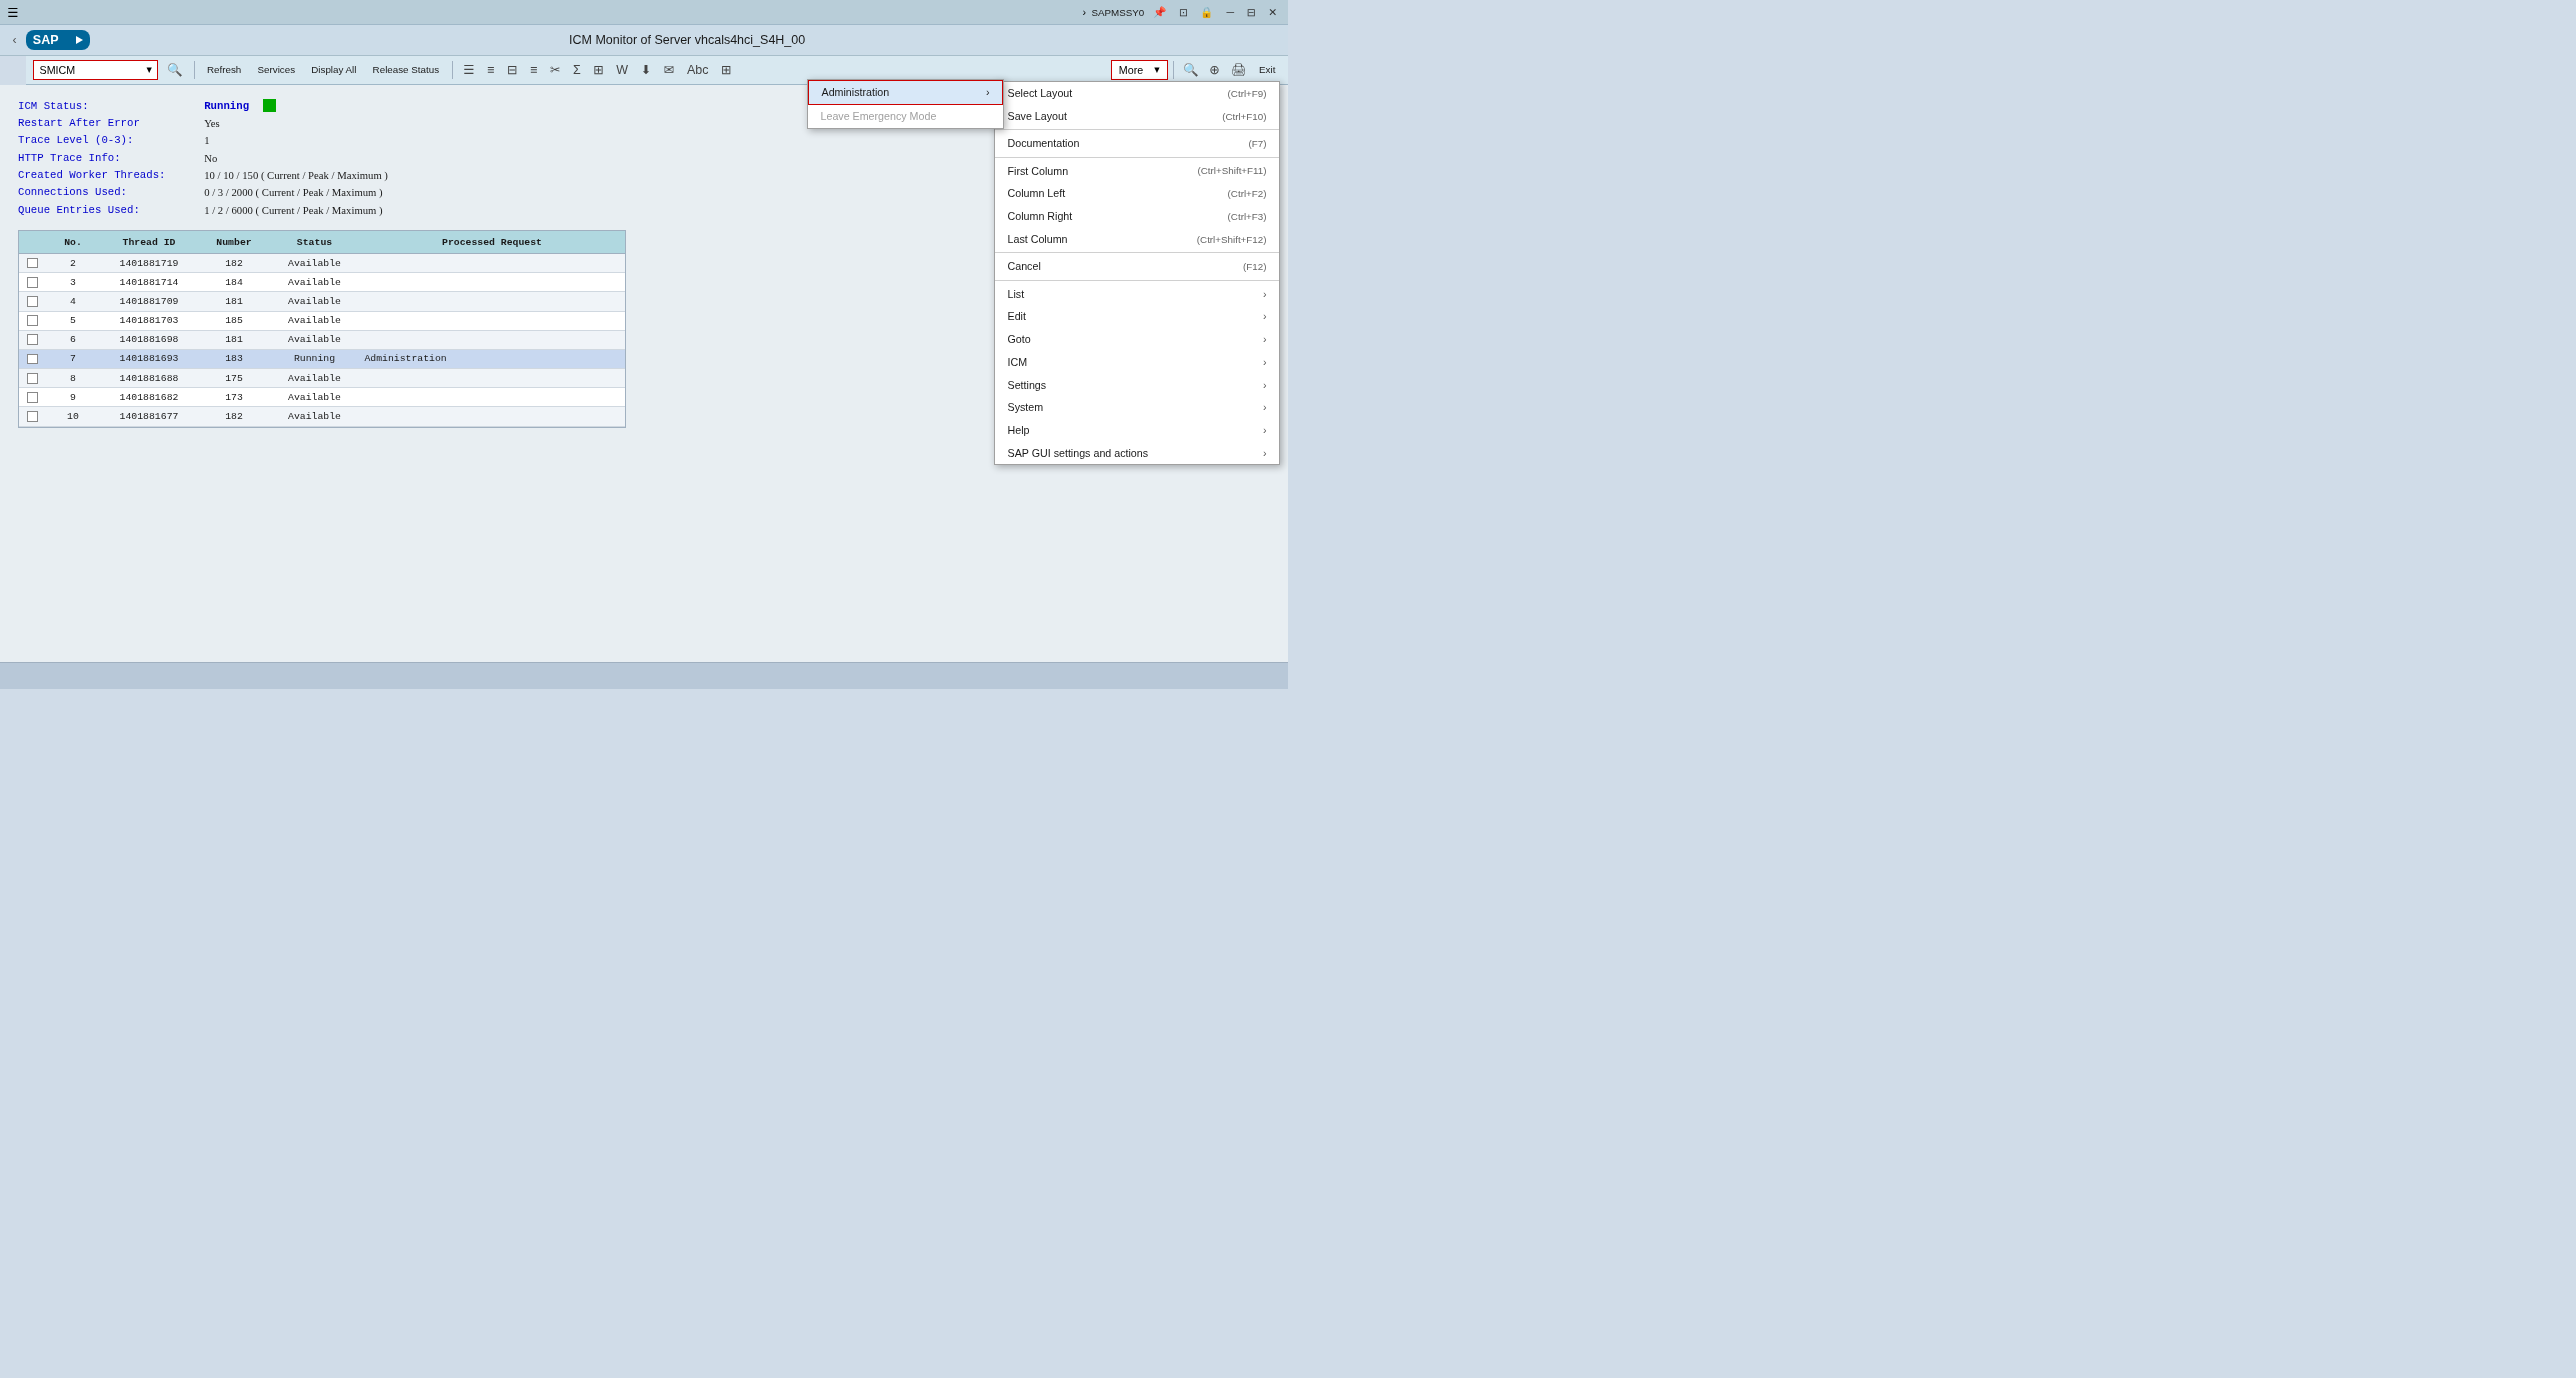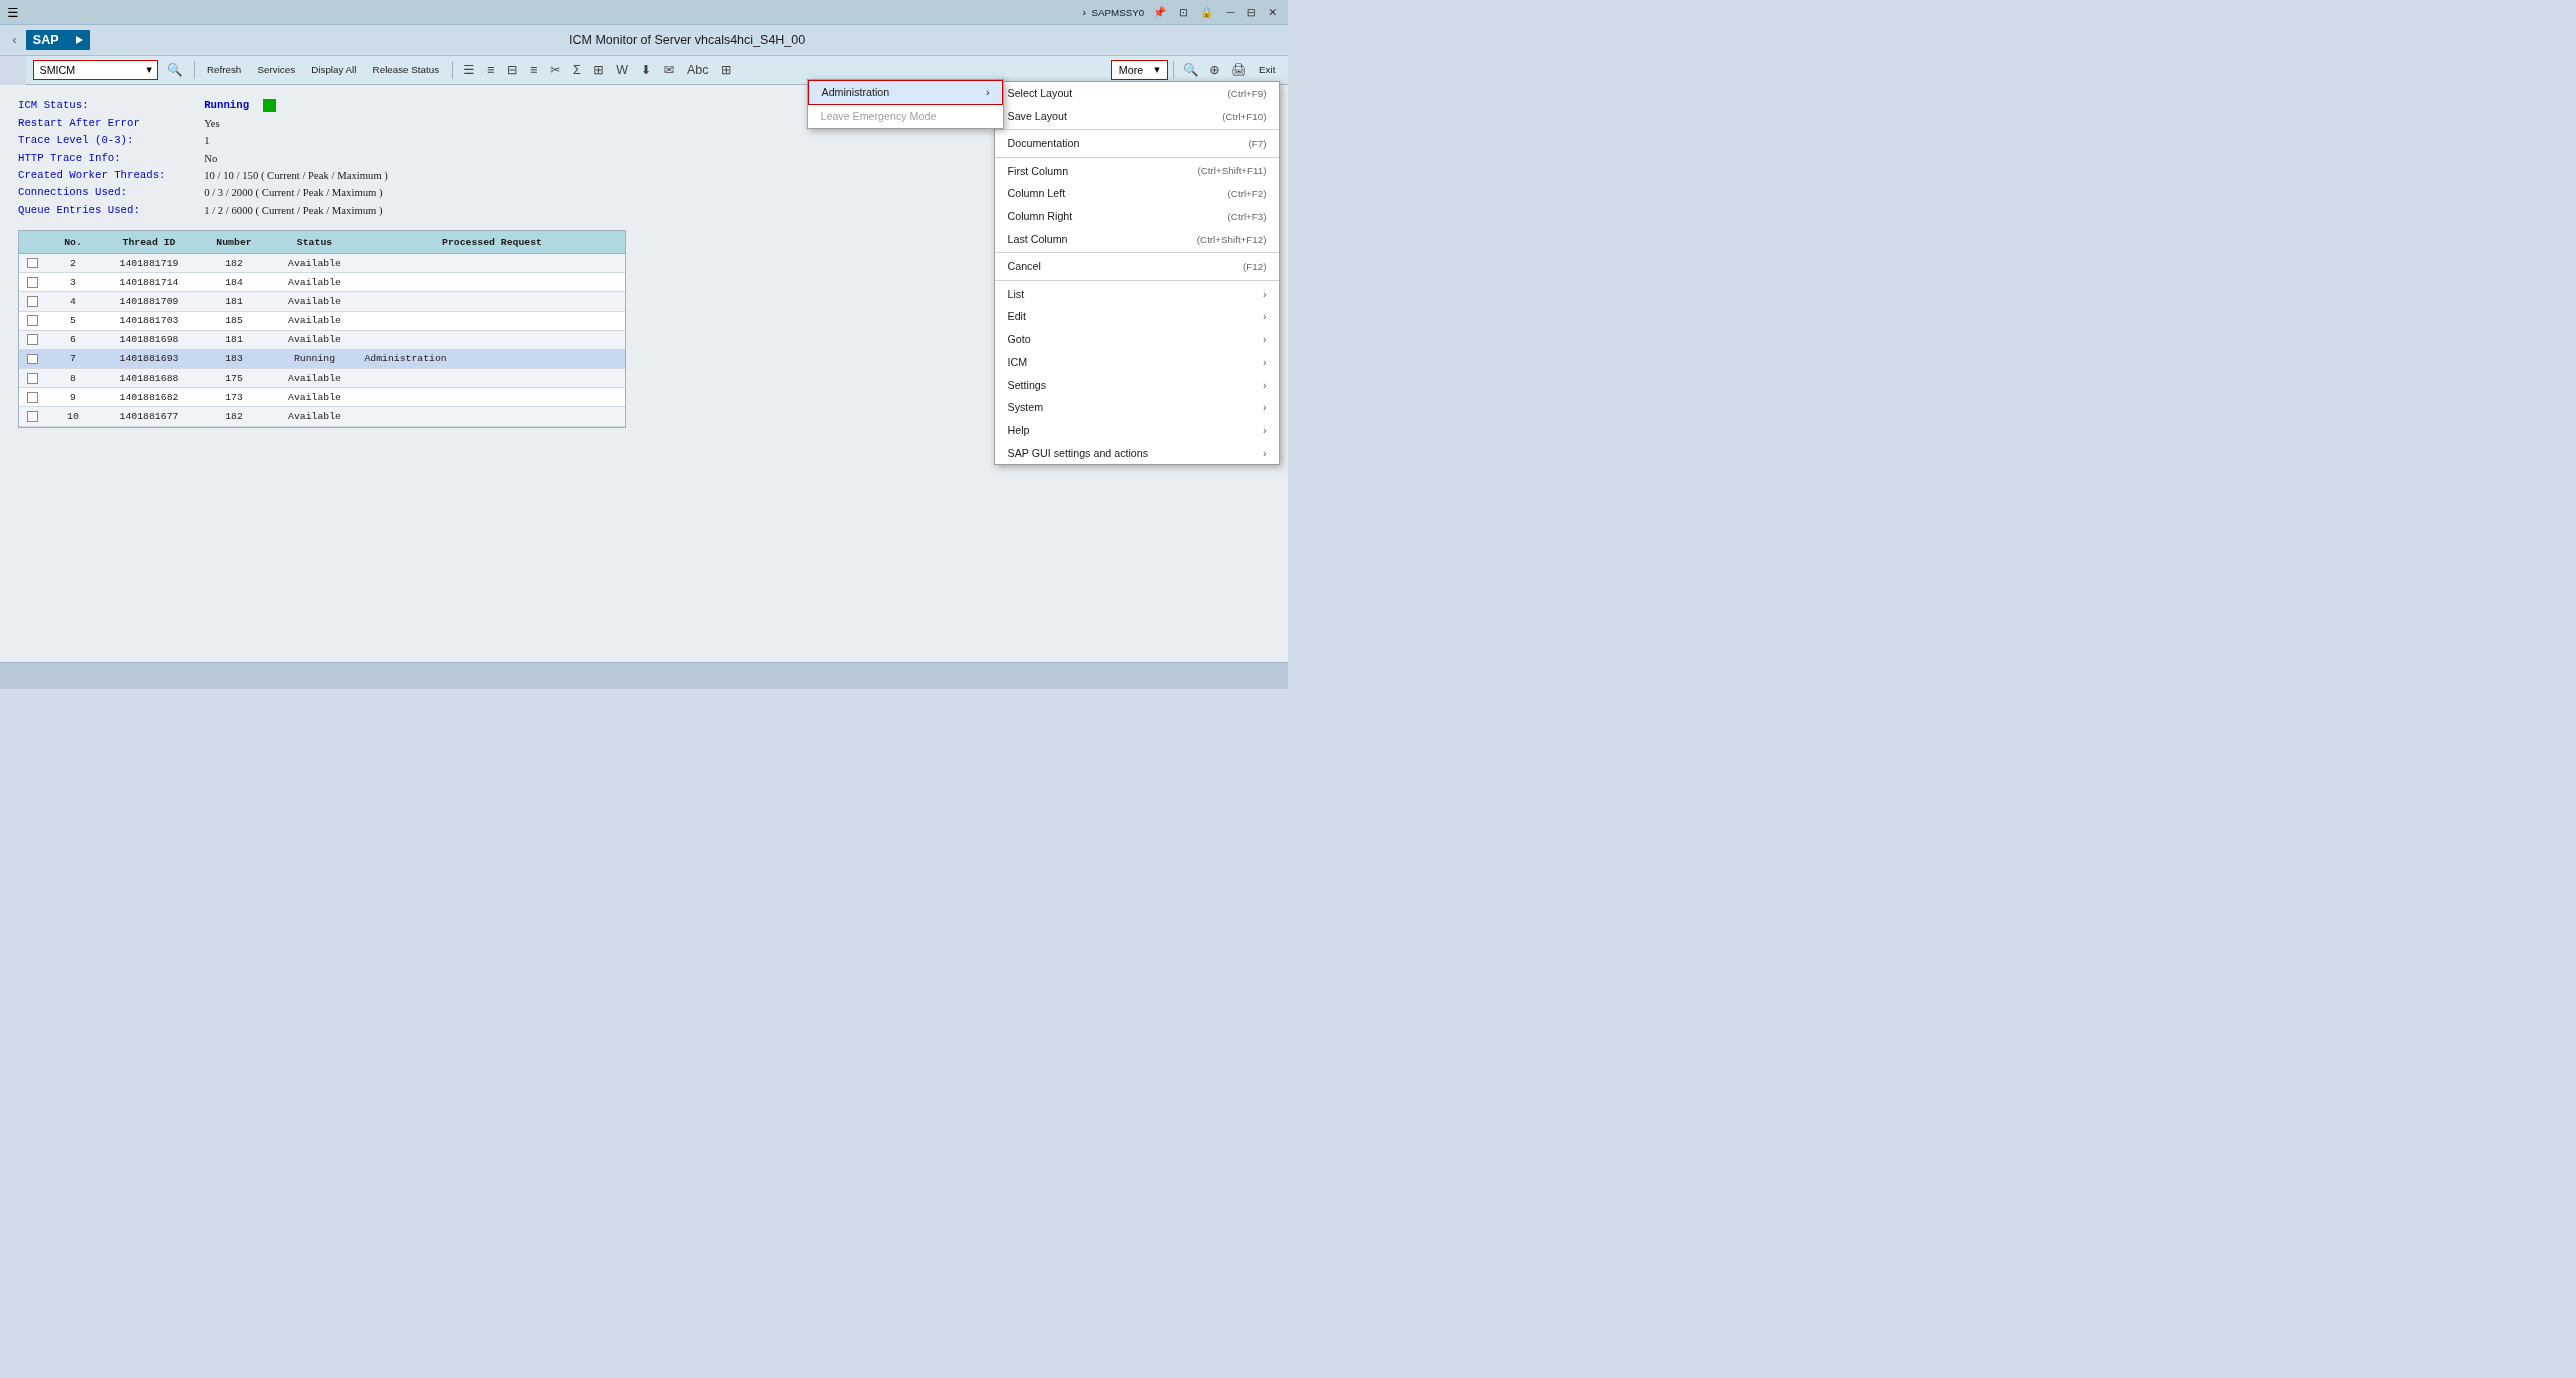--- a/index.html
+++ b/index.html
@@ -28,21 +28,21 @@
       align-items: center;
       gap: 7.2px;
       border-bottom: 0.9px solid #a8beca;
     }
     .sap-logo {
       background: #006699;
       color: white;
       font-weight: bold;
       font-size: 12.5px;
       padding: 2.7px 7.2px;
-      border-radius: 1px;
+      border-radius: 8px;
       display: flex;
       align-items: center;
       gap: 17px;
     }
     .sap-logo-triangle {
       width: 0; height: 0;
       border-left: 7.2px solid white;
       border-top: 4.5px solid transparent;
       border-bottom: 4.5px solid transparent;
     }
@@ -102,21 +102,21 @@
 
     
     .main-content {
       background: #e8eef2;
       padding: 14.3px 18px;
       height: calc(100% - 89px);
       overflow-y: auto;
     }
 
     .status-section { margin-bottom: 14.3px; }
-    .status-row { display: flex; align-items: flex-start; margin-bottom: 5.4px; gap: 7.2px; }
+    .status-row { display: flex; align-items: flex-end; margin-bottom: 5.4px; gap: 7.2px; }
     .status-label { color: #0000cc; font-family: 'Courier New', monospace; font-size: 10.7px; min-width: 179px; }
     .status-value { color: #1a1a1a; font-family: Liberation Serif, serif; font-size: 10.7px; }
     .status-running { color: #0000cc; font-family: 'Courier New', monospace; font-size: 10.7px; font-weight: bold; }
     .green-square { width: 12.5px; height: 12.5px; background: #00aa00; display: inline-block; margin-left: 7.2px; }
 
     
     .thread-table-container {
       border: 0.9px solid #a0b0c0;
       background: white;
       width: 608px;

